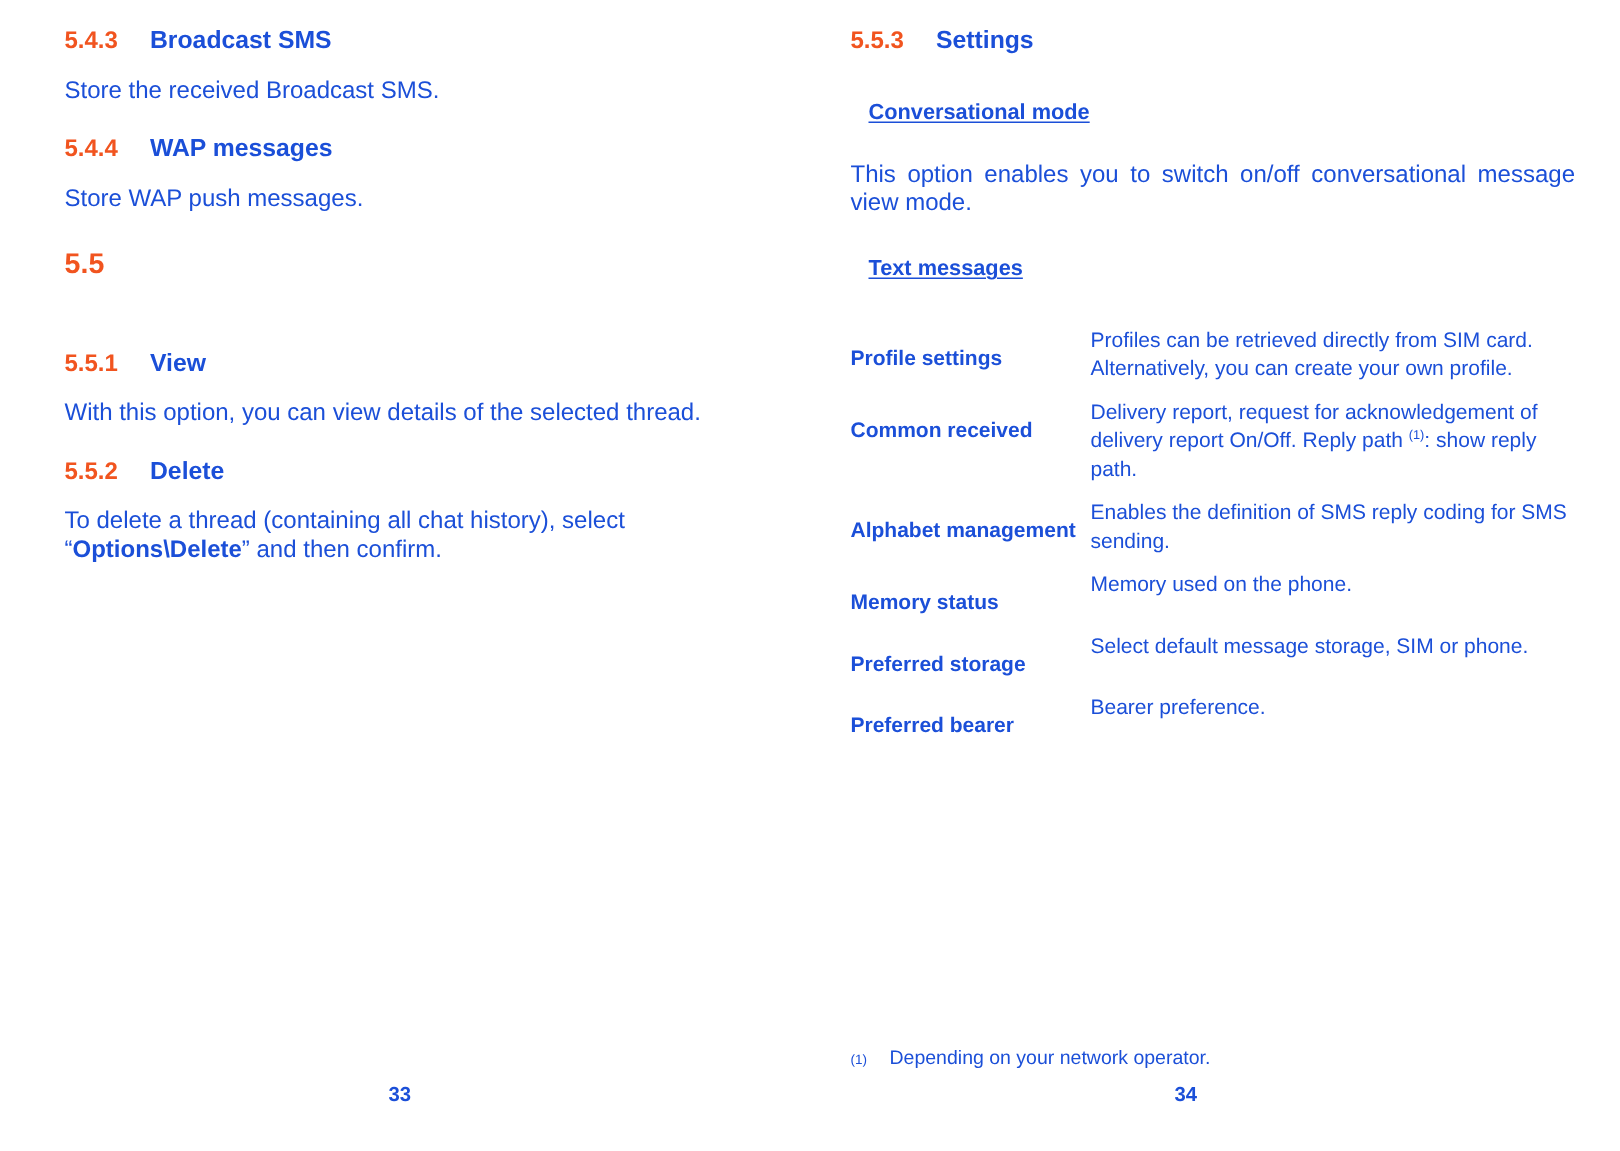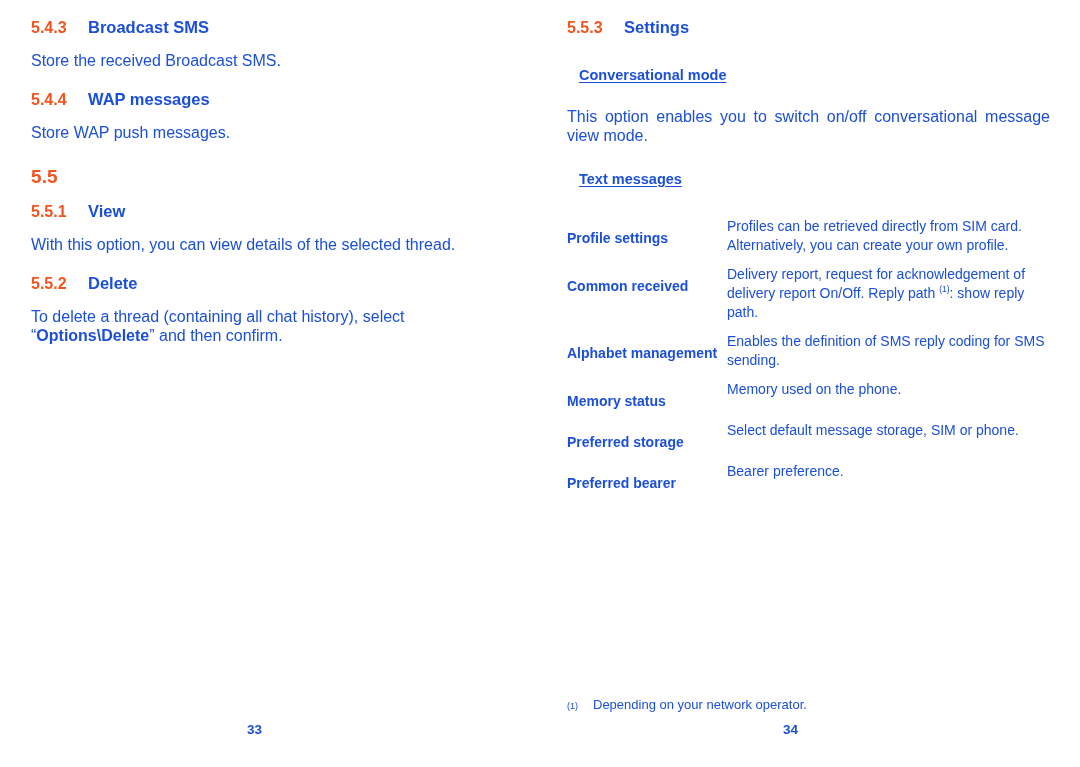--- a/index.html
+++ b/index.html
@@ -22,39 +22,40 @@
     height: 767px;
     box-sizing: border-box;
   }
 
   .page {
     position: absolute;
     top: 0;
     height: 767px;
     box-sizing: border-box;
   }
-  .page-left  { left: 4px;    width: 540px; padding: 16px 30px 8px 27px; }
+  .page-left  { left: 16px;    width: 540px; padding: 16px 30px 8px 27px; }
   .page-right { left: 540px; width: 540px; padding: 16px 30px 0 27px; }
 
   .page-body { position: relative; }
 
   
   h2.h-major,
   h3.h-minor {
     margin: 0;
     font-weight: bold;
     color: #1b4fd8;
     display: flex;
     align-items: baseline;
   }
 
   h2.h-major {
     font-size: 20px;
     line-height: 26px;
     letter-spacing: 0.1px;
+    flex-direction: column;
   }
   h2.h-major .num {
     color: #f1541f;
     width: 57px;
     flex: 0 0 57px;
     font-size: 19px;
   }
 
   h3.h-minor {
     font-size: 16.5px;

